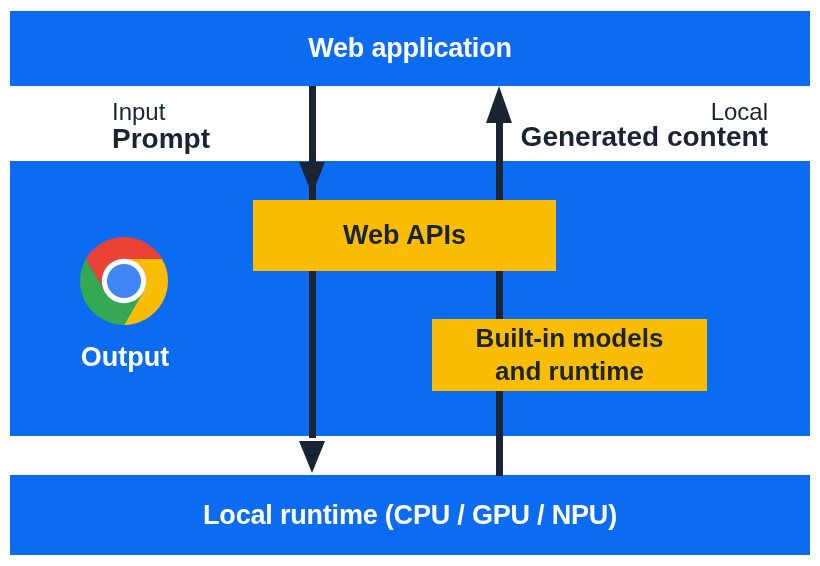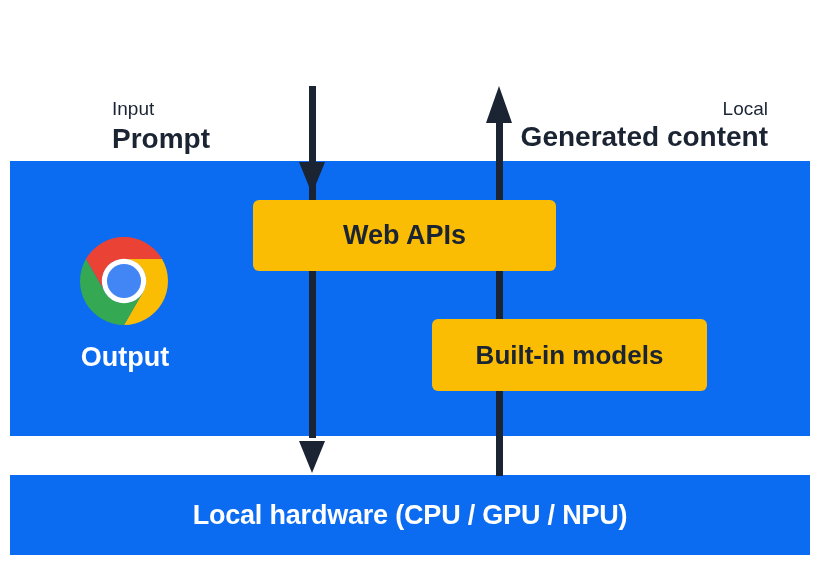--- a/index.html
+++ b/index.html
@@ -15,77 +15,81 @@
   html,body{margin:0;padding:0;background:#fff;}
   .canvas{
     position:relative;width:820px;height:566px;background:var(--white);
     font-family:"Liberation Sans", sans-serif;overflow:hidden;
   }
   .band{position:absolute;left:10px;width:800px;background:var(--band-blue);z-index:1;}
   .band-top{top:11px;height:75px;display:flex;align-items:center;justify-content:center;}
   .band-mid{top:161px;height:275px;}
   .band-bottom{top:475px;height:80px;display:flex;align-items:center;justify-content:center;}
   .band-title{color:var(--white);font-size:27px;font-weight:700;letter-spacing:-0.2px;}
-  .io-label{position:absolute;color:var(--ink-navy);font-size:19px;font-weight:400;z-index:2;}
+  .io-label{position:absolute;color:var(--ink-navy);font-size:24px;font-weight:400;z-index:2;}
   .io-value{position:absolute;color:var(--ink-navy);font-size:28px;font-weight:700;z-index:2;}
   .io-left1{left:112px;top:98px;}
   .io-left2{left:112px;top:123px;}
   .io-right1{right:52px;top:98px;text-align:right;}
   .io-right2{right:52px;top:121px;text-align:right;margin-left:17px;}
   .arrow-line{position:absolute;width:7px;background:var(--ink-navy);z-index:2;}
   .line-down{left:309px;top:86px;height:352px;}
   .line-up{left:496px;top:120px;height:356px;}
   .head{position:absolute;width:0;height:0;z-index:2;}
   .head-down{border-left:13px solid transparent;border-right:13px solid transparent;border-top:32px solid var(--ink-navy);}
   .head-down-mid{left:299px;top:162px;}
   .head-down-bottom{left:299px;top:441px;}
   .head-up{left:486px;top:86px;border-left:13px solid transparent;border-right:13px solid transparent;border-bottom:37px solid var(--ink-navy);}
   .ybox{position:absolute;background:var(--box-yellow);color:var(--ink-navy);font-weight:700;
-        display:flex;flex-direction:column;align-items:center;justify-content:center;z-index:3;text-align:center;border-radius:6px;}
+        display:flex;flex-direction:column;align-items:center;justify-content:center;z-index:3;text-align:center;}
   .box-webapis{left:253px;top:200px;width:303px;height:71px;font-size:27px;}
   .box-builtin{left:432px;top:319px;width:275px;height:72px;font-size:26px;line-height:33px;}
   .chrome-logo{position:absolute;left:80px;top:237px;width:88px;height:88px;z-index:3;}
   .chrome-red{fill:var(--chrome-red);}
   .chrome-green{fill:var(--chrome-green);}
   .chrome-yellow{fill:var(--chrome-yellow);}
   .chrome-blue{fill:var(--chrome-blue);}
   .chrome-ring{fill:var(--white);}
   .browser-label{position:absolute;left:45px;top:342px;width:160px;text-align:center;
                  color:var(--white);font-size:27px;font-weight:700;z-index:3;}
 </style>
 </head>
 <body>
 
 <div class="canvas">
 
+  <div class="band band-top">
+    <span class="band-title">Web application</span>
+  </div>
 
   <div class="band band-mid"></div>
 
   <div class="band band-bottom">
-    <span class="band-title">Local hardware (CPU / GPU / NPU)</span>
+    <span class="band-title">Local runtime (CPU / GPU / NPU)</span>
   </div>
 
   <div class="io-label io-left1">Input</div>
   <div class="io-value io-left2">Prompt</div>
 
   <div class="io-label io-right1">Local</div>
   <div class="io-value io-right2">Generated content</div>
 
   <div class="arrow-line line-down"></div>
   <div class="head head-down head-down-mid"></div>
   <div class="head head-down head-down-bottom"></div>
 
   <div class="arrow-line line-up"></div>
   <div class="head head-up"></div>
 
   <div class="ybox box-webapis">
     <span>Web APIs</span>
   </div>
   <div class="ybox box-builtin">
     <span>Built-in models</span>
+    <span>and runtime</span>
   </div>
 
   <svg class="chrome-logo" viewBox="0 0 48 48" xmlns="http://www.w3.org/2000/svg" aria-hidden="true">
     <path class="chrome-red" d="M3.2173,12 A24,24 0 0 1 44.7812,12 L24,12 A12,12 0 0 0 13.6077,30 Z"></path>
     <path class="chrome-yellow" d="M44.7812,12 A24,24 0 0 1 24,48 L34.3923,30 A12,12 0 0 0 24,12 Z"></path>
     <path class="chrome-green" d="M24,48 A24,24 0 0 1 3.2173,12 L13.6077,30 A12,12 0 0 0 34.3923,30 Z"></path>
     <circle class="chrome-ring" cx="24" cy="24" r="12.1"></circle>
     <circle class="chrome-blue" cx="24" cy="24" r="9.3"></circle>
   </svg>
   <div class="browser-label">Output</div>

